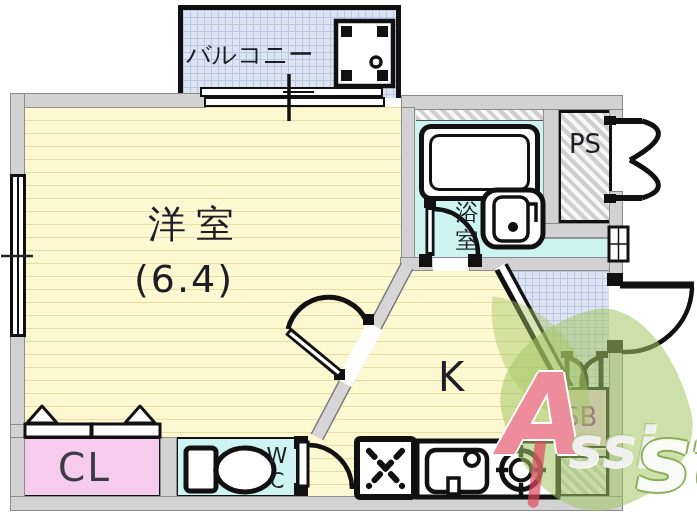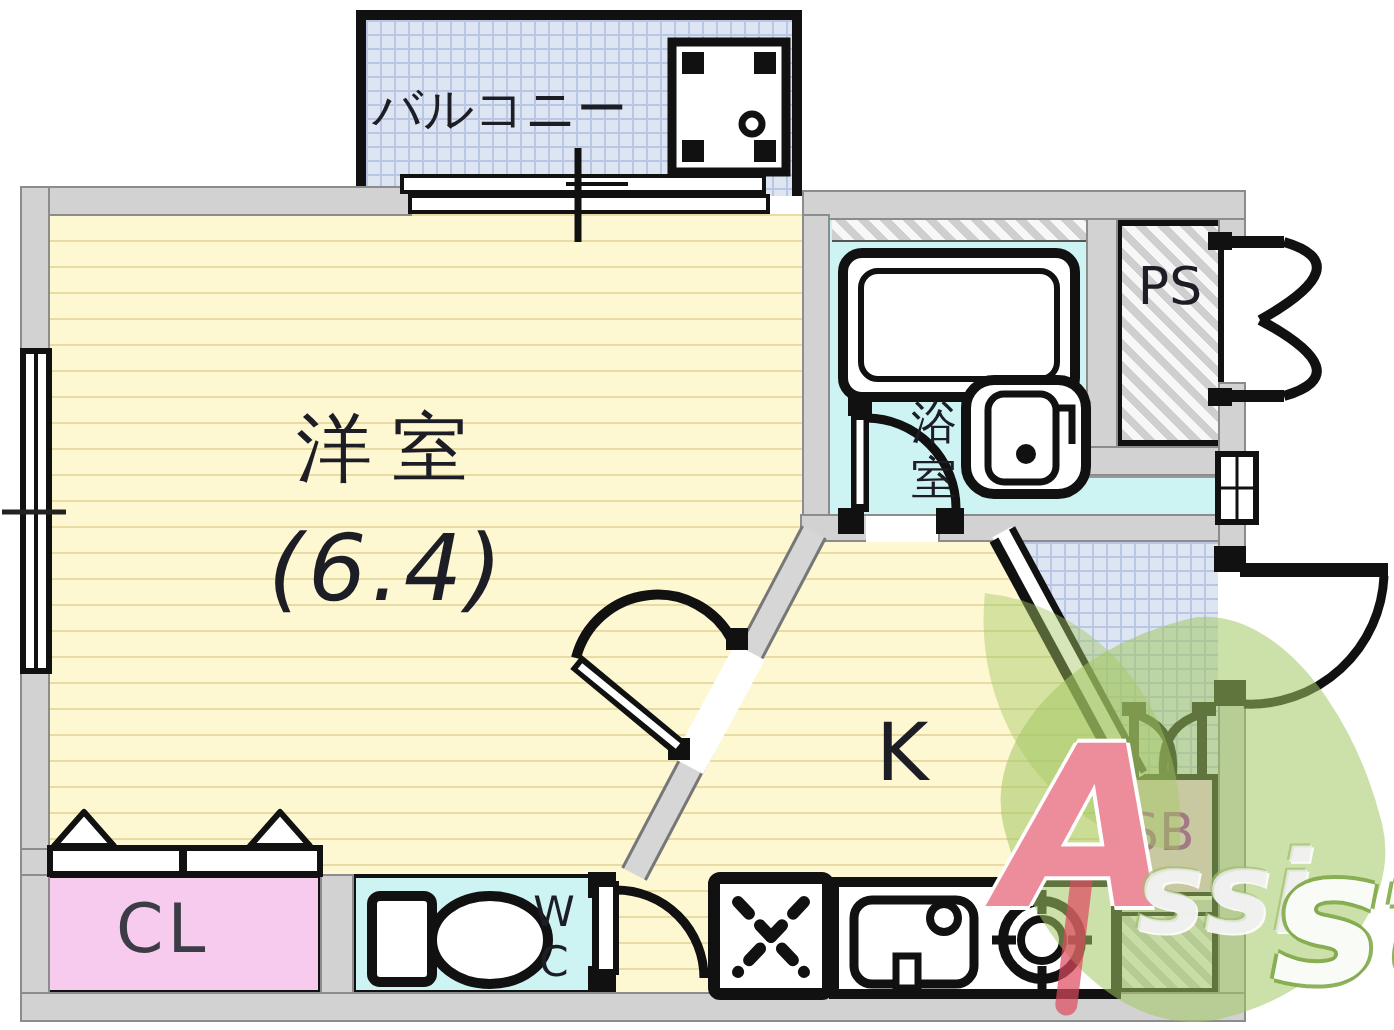--- a/index.html
+++ b/index.html
@@ -198,31 +198,31 @@
     <g>
       <polygon points="27,423 57,423 42,406" fill="#fff" stroke="#111" stroke-width="3" stroke-linejoin="round"></polygon>
       <polygon points="125,423 155,423 140,406" fill="#fff" stroke="#111" stroke-width="3" stroke-linejoin="round"></polygon>
       <rect x="25" y="424" width="66" height="13" fill="#fff" stroke="#111" stroke-width="3"></rect>
       <rect x="92" y="424" width="68" height="13" fill="#fff" stroke="#111" stroke-width="3"></rect>
     </g>
   </svg>
 
   <div class="lbl" style="left:148px;top:204px;font-size:38px;letter-spacing:10px;">洋室</div>
   <div class="lbl" style="left:186px;top:41px;font-size:25px;">バルコニー</div>
-  <div class="lbl" style="left:134px;top:259px;font-size:46px;letter-spacing:2px;font-style:italic;">(6.4)</div>
+  <div class="lbl" style="left:134px;top:259px;font-size:38px;letter-spacing:2px;">(6.4)</div>
   <div class="lbl ctr" style="left:453px;top:198px;width:28px;font-size:23px;line-height:28px;">
     <div>浴</div>
     <div>室</div>
   </div>
   <div class="lbl ctr" style="left:558px;top:128px;width:54px;font-size:26px;line-height:32px;">
     <div>PS</div>
   </div>
   <div class="lbl" style="left:438px;top:355px;font-size:40px;">K</div>
   <div class="lbl" style="left:563px;top:403px;font-size:26px;color:#a21caf;">SB</div>
-  <div class="lbl" style="left:58px;top:447px;font-size:34px;letter-spacing:2px;color:#3c3c46;text-align:center;">CL</div>
+  <div class="lbl" style="left:58px;top:447px;font-size:39px;letter-spacing:2px;color:#3c3c46;text-align:center;">CL</div>
   <div class="lbl ctr" style="left:264px;top:444px;width:26px;font-size:21px;line-height:25px;">
     <div>W</div>
     <div>C</div>
   </div>
 
   <div class="wm" style="left:490px;top:298px;width:207px;height:217px;">
     <div class="wm-leaf" style="left:14px;top:14px;width:184px;height:198px;background:rgba(163,199,99,0.55);
                 border-radius:62% 38% 55% 45% / 40% 62% 38% 60%;transform:rotate(-14deg);"></div>
     <div class="wm-leaf" style="left:-4px;top:4px;width:110px;height:118px;background:rgba(163,199,99,0.45);
                 border-radius:0 100% 0 100%;transform:rotate(6deg);"></div>

